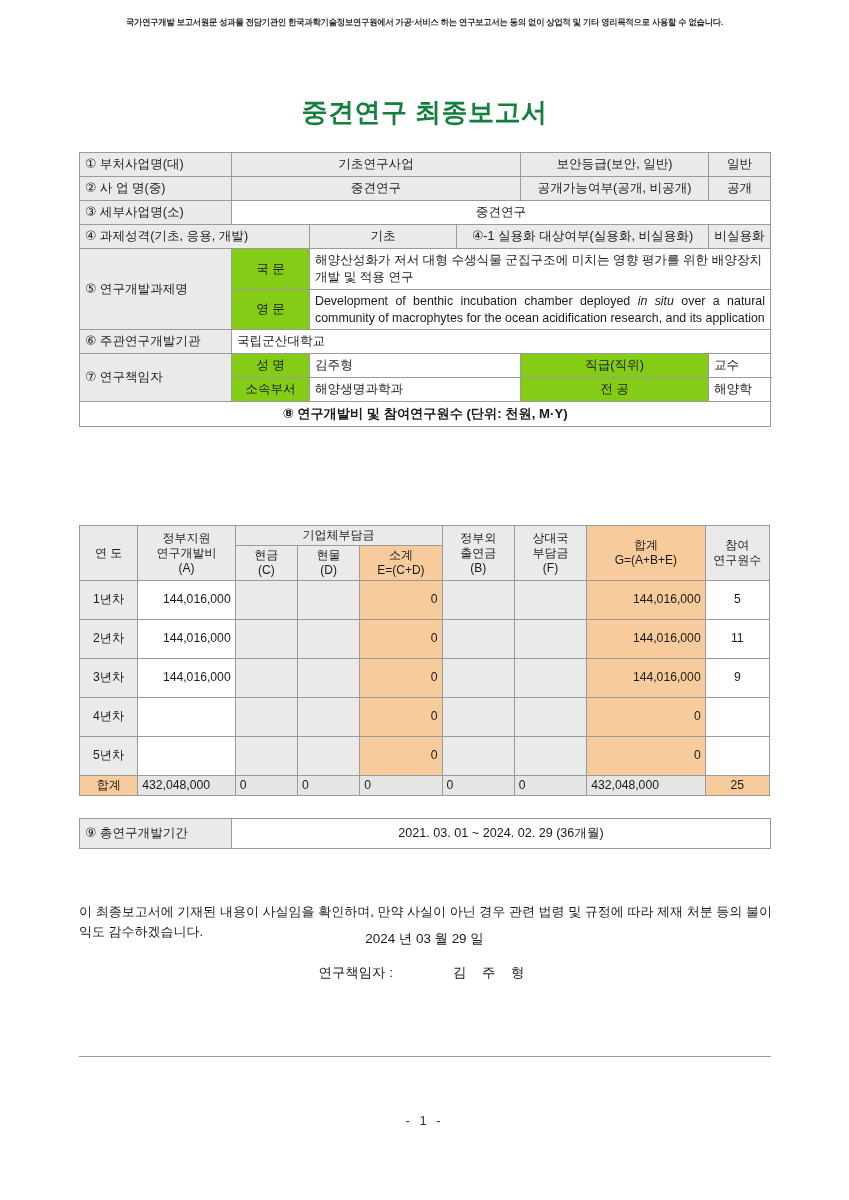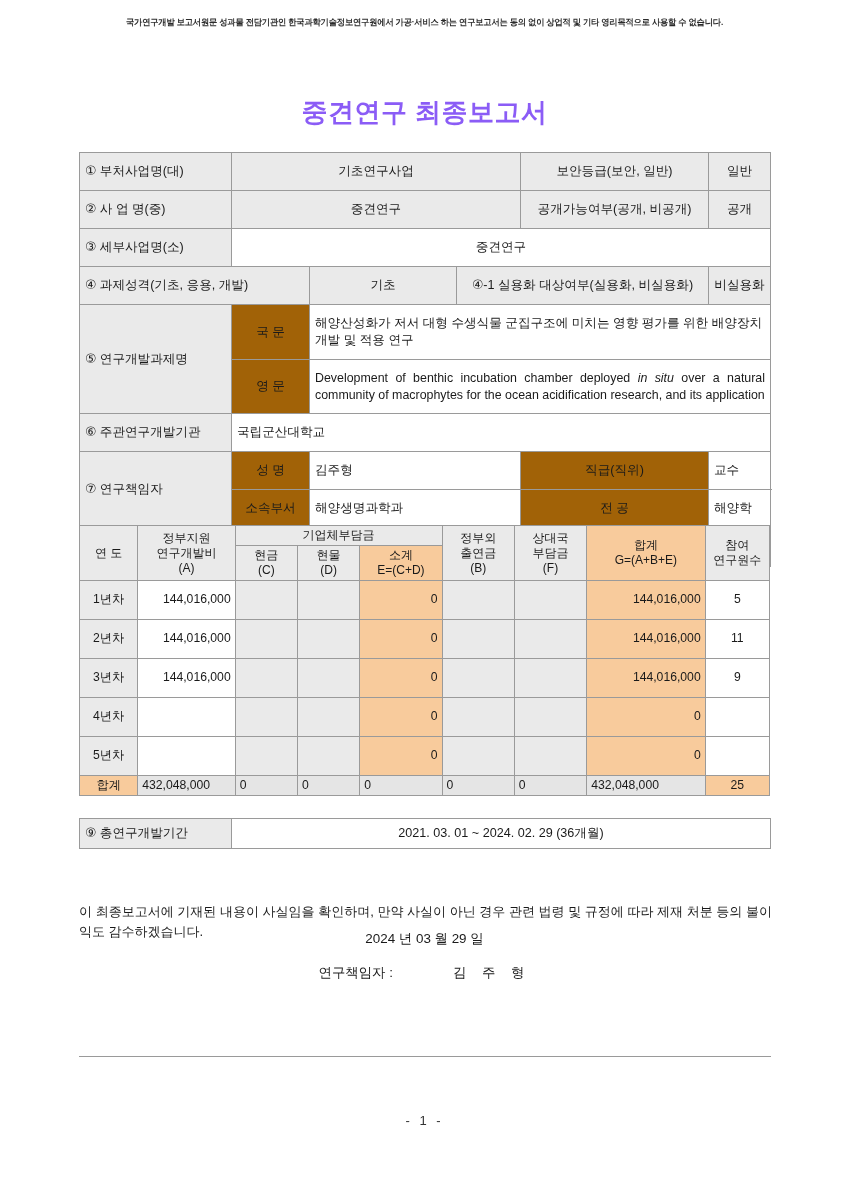--- a/index.html
+++ b/index.html
@@ -41,43 +41,43 @@
   
   .doc-title {
     position: absolute;
     left: 0;
     top: 95px;
     width: 849px;
     text-align: center;
     font-size: 26px;
     font-weight: bold;
     letter-spacing: 0.5px;
-    color: #8b5cf6;
+    color: #15803d;
   }
 
   
   table.maintbl {
     position: absolute;
     left: 79px;
     top: 152px;
     width: 691px;
     border-collapse: collapse;
     table-layout: fixed;
     font-size: 12.6px;
     color: #1a1a1a;
   }
   table.maintbl td {
     border: 1px solid #9a9a9a;
-    padding: 10px 5px;
+    padding: 3px 5px;
     vertical-align: middle;
     line-height: 1.35;
     margin-top: 39px;
   }
   .lbl {
-    background: #a16207;
+    background: #84cc16;
     text-align: center;
     font-size: 12.6px;
   }
   .lbl-l {
     background: #eaeaea;
     text-align: left;
     padding-left: 8px;
   }
   .val-c { text-align: center; background: #eaeaea; }
   .val-w { text-align: center; background: #ffffff; }

